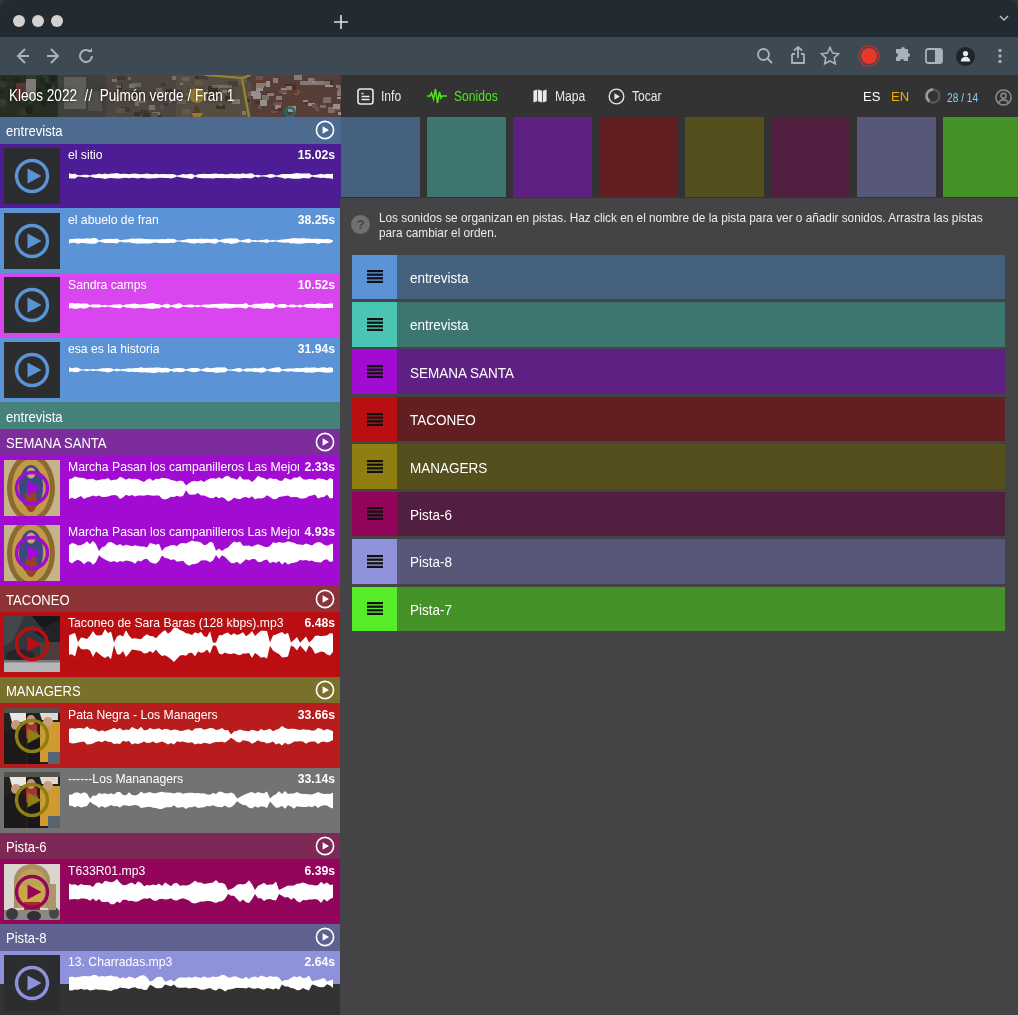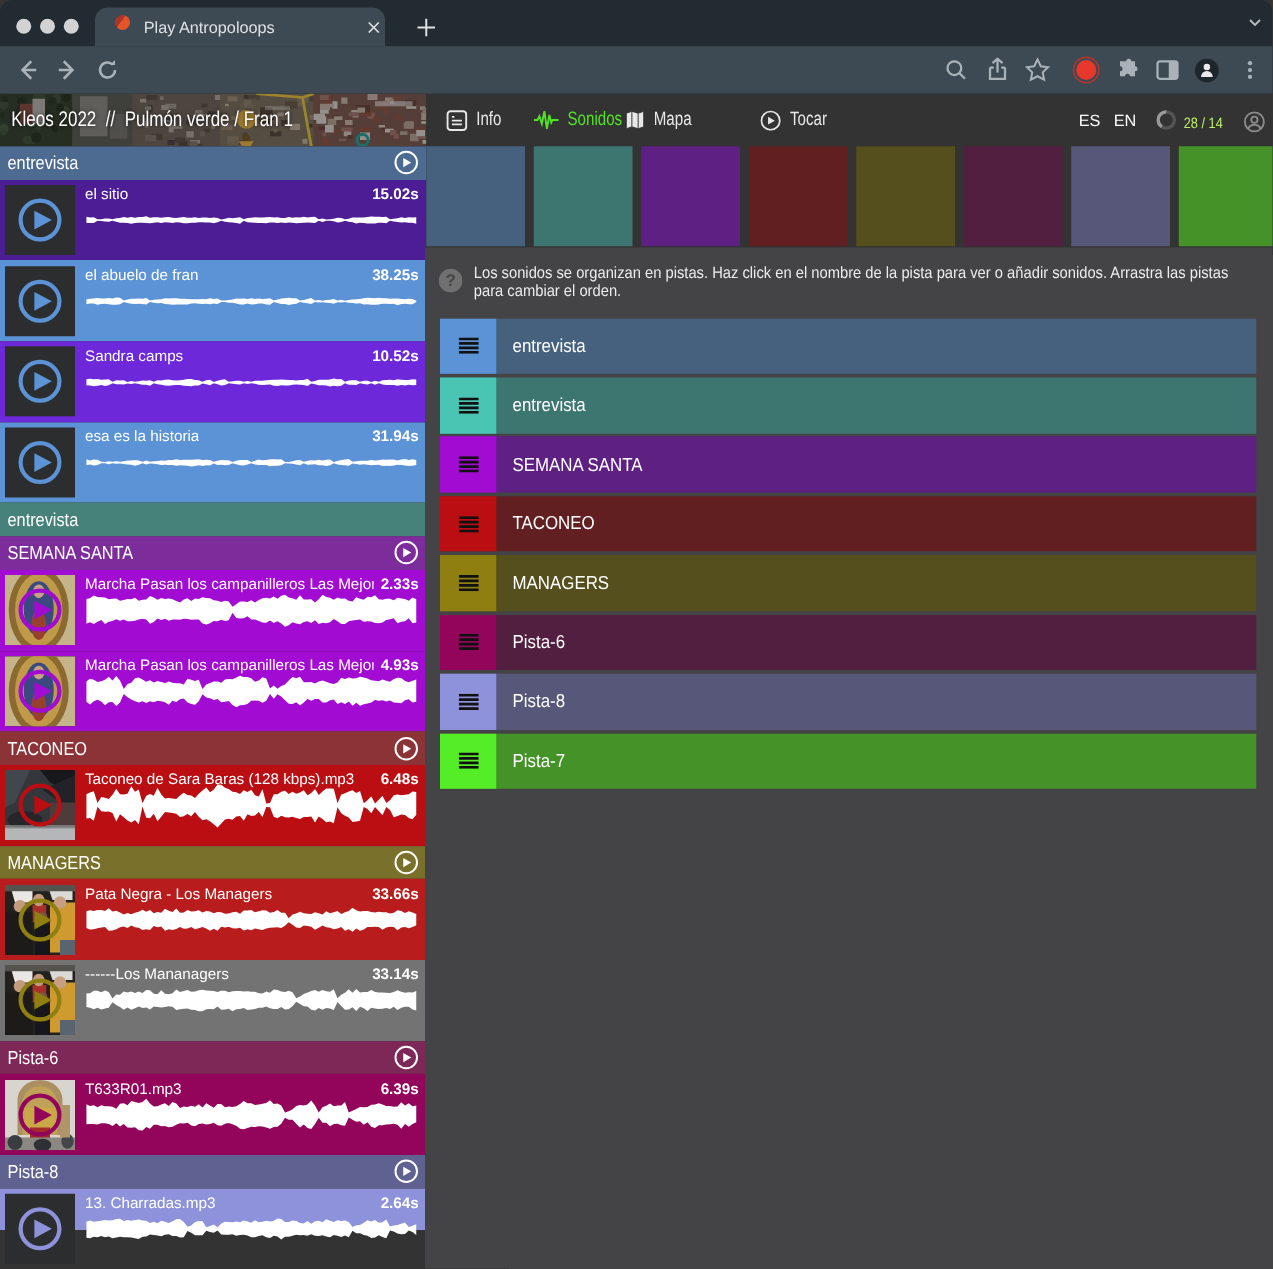--- a/index.html
+++ b/index.html
@@ -75,27 +75,20 @@
 .rl { position:absolute; left:58px; top:50%;
   color:#fff; font-size:15px; }
 </style></head>
 <body>
 <div id="page">
 
 <div id="tabbar">
   <div class="tl" style="left:13px"></div>
   <div class="tl" style="left:32px"></div>
   <div class="tl" style="left:51px"></div>
-  <div id="tab">
-    <div id="favicon"></div>
-    <div id="tabtitle">Play Antropoloops</div>
-    <svg id="tabclose" style="width:10px;height:10px;top:11px;right:4px" viewBox="0 0 10 10">
-      <path d="M1 1 L9 9 M9 1 L1 9" stroke="#dee1e4" stroke-width="1.4"></path>
-        </svg>
-  </div>
   <svg id="newtab" viewBox="0 0 22 22">
         <path d="M11 4 V18 M4 11 H18" stroke="#dee1e4" stroke-width="1.6"></path>
       </svg>
   <svg id="tchev" style="width:12px;height:12px" viewBox="0 0 12 12">
     <path d="M2 4 L6 8 L10 4" fill="none" stroke="#b9bdc1" stroke-width="1.5"></path>
       </svg>
 </div>
 
 <div id="toolbar">
   <svg class="tbi" style="left:12px" viewBox="0 0 20 20">
@@ -331,44 +324,44 @@
           <path d="M4.5 5.5 h2 M4.5 8.5 h8 M4.5 11.5 h8" stroke="#e8e8e8" stroke-width="1.4"></path>
         </svg>
     <span class="cx2">Info</span>
   </div>
   <div class="nav" style="left:427px;color:#52e422">
     <svg width="20" height="16" viewBox="0 0 20 16">
           <path d="M0 8 h3 l1.5 -3 l2 6 l2 -10 l2 14 l2 -11 l1.5 6 l1 -2 h5" fill="none" stroke="#52e422" stroke-width="1.5"></path>
         </svg>
     <span class="cx2">Sonidos</span>
   </div>
-  <div class="nav" style="left:500px">
+  <div class="nav" style="left:532px">
     <svg width="16" height="16" viewBox="0 0 16 16">
           <path d="M1 2.5 L5.5 1 L10.5 2.5 L15 1 V13.5 L10.5 15 L5.5 13.5 L1 15 Z M5.5 1 V13.5 M10.5 2.5 V15" fill="#e8e8e8" stroke="#333" stroke-width="0.8"></path>
         </svg>
     <span class="cx2">Mapa</span>
   </div>
   <div class="nav" style="left:608px">
     <svg width="17" height="17" viewBox="0 0 20 20">
           <circle cx="10" cy="10" r="8.6" fill="none" stroke="#e8e8e8" stroke-width="1.6"></circle>
           <path d="M7.6 6.3 L14 10 L7.6 13.7 Z" fill="#e8e8e8"></path>
         </svg>
     <span class="cx2">Tocar</span>
   </div>
   <div class="nav" style="left:863px;font-size:13px;color:#fff">
         <span>ES</span>
       </div>
-  <div class="nav" style="left:891px;font-size:13px;color:#ffffff">
+  <div class="nav" style="left:891px;font-size:13px;color:#eab308">
         <span>EN</span>
       </div>
   <svg class="abs" style="left:925px;top:13px" width="16" height="16" viewBox="0 0 16 16">
     <circle cx="8" cy="8" r="6.5" fill="none" stroke="#555" stroke-width="2.6"></circle>
     <path d="M8 1.5 a6.5 6.5 0 0 0 -6.5 6.5 a6.5 6.5 0 0 0 3 5.4" fill="none" stroke="#9a9a9a" stroke-width="2.6"></path>
   </svg>
-  <div class="abs" style="left:947px;top:16px;font-size:12px;color:#bef264"><span class="cx2" style="transform:scaleX(0.85)">28 / 14</span></div>
+  <div class="abs" style="left:947px;top:16px;font-size:12px;color:#7dd3fc"><span class="cx2" style="transform:scaleX(0.85)">28 / 14</span></div>
   <svg class="abs" style="left:995px;top:14px" width="17" height="17" viewBox="0 0 17 17">
     <circle cx="8.5" cy="8.5" r="7.6" fill="none" stroke="#8a8a8a" stroke-width="1.5"></circle>
     <circle cx="8.5" cy="6.8" r="2.5" fill="none" stroke="#8a8a8a" stroke-width="1.5"></circle>
     <path d="M3.5 14 a5.5 5.5 0 0 1 10 0" fill="none" stroke="#8a8a8a" stroke-width="1.5"></path>
   </svg>
 </div>
 
 <div id="leftcol">
 <div class="shdr" style="background:#4d6b90;height:26.7px">
         <span class="cx">entrevista</span>
@@ -404,21 +397,21 @@
         <div class="ct">
           <span class="cn">el abuelo de fran</span>
           <span class="cd">38.25s</span>
         </div>
         <div class="cw">
           <svg class="wv" width="266" height="56" viewBox="0 0 266 56">
             <polygon points="0,26.3 3,26.0 6,25.8 9,25.4 12,25.7 15,25.8 18,25.3 21,25.8 24,25.0 27,25.1 30,27.4 33,26.6 36,26.0 39,25.9 42,25.7 45,25.9 48,25.4 51,27.3 54,26.8 57,26.6 60,26.3 63,25.5 66,25.8 69,25.6 72,25.5 75,25.9 78,25.9 81,26.2 84,26.3 87,26.3 90,26.3 93,26.1 96,26.3 99,25.5 102,26.1 105,25.8 108,27.4 111,27.4 114,27.0 117,26.6 120,25.7 123,26.0 126,25.8 129,26.1 132,25.6 135,26.1 138,25.8 141,26.2 144,25.9 147,25.5 150,27.3 153,26.6 156,25.8 159,25.6 162,25.2 165,25.6 168,25.5 171,27.4 174,26.9 177,26.2 180,25.4 183,27.3 186,27.0 189,27.5 192,26.9 195,26.8 198,26.2 201,27.4 204,26.8 207,27.5 210,26.9 213,26.5 216,26.3 219,26.1 222,25.6 225,25.1 228,25.3 231,25.6 234,25.1 237,25.5 240,25.6 243,25.9 246,25.8 249,25.7 252,26.1 255,26.3 258,25.9 261,26.2 264,27.5 264,28.5 261,30.3 258,30.3 255,30.0 252,30.1 249,31.1 246,30.0 243,30.1 240,29.9 237,29.9 234,30.5 231,30.8 228,30.7 225,30.3 222,30.6 219,29.6 216,29.8 213,29.4 210,29.2 207,28.6 204,29.0 201,28.7 198,29.9 195,29.3 192,29.2 189,28.7 186,29.0 183,28.6 180,30.1 177,29.5 174,29.2 171,28.5 168,30.0 165,30.4 162,31.0 159,30.1 156,30.2 153,29.3 150,28.6 147,30.7 144,30.5 141,29.7 138,29.8 135,30.3 132,30.5 129,29.8 126,30.6 123,30.5 120,29.7 117,29.2 114,29.2 111,28.5 108,28.6 105,30.1 102,29.8 99,30.3 96,30.0 93,30.2 90,30.0 87,29.6 84,29.8 81,30.6 78,30.5 75,30.6 72,30.6 69,30.7 66,30.3 63,30.1 60,29.3 57,29.5 54,29.2 51,28.5 48,30.5 45,30.1 42,29.9 39,30.1 36,30.0 33,29.3 30,28.5 27,30.4 24,30.7 21,30.8 18,30.4 15,30.0 12,30.1 9,30.8 6,29.7 3,29.8 0,30.4" fill="#fff"></polygon>
           </svg>
         </div>
       </div>
-<div class="clip" style="background:#6d28d9;height:64.7px">
+<div class="clip" style="background:#d946ef;height:64.7px">
         <div class="thumb">
           <svg width="64" height="64" viewBox="0 0 64 64" class="pic">
             <circle cx="32" cy="32" r="15.5" fill="none" stroke="#5b93d6" stroke-width="3.4"></circle>
             <path d="M27.5 24.5 L41.5 32 L27.5 39.5 Z" fill="#5b93d6"></path>
           </svg>
         </div>
         <div class="ct">
           <span class="cn">Sandra camps</span>
           <span class="cd">10.52s</span>
         </div>

